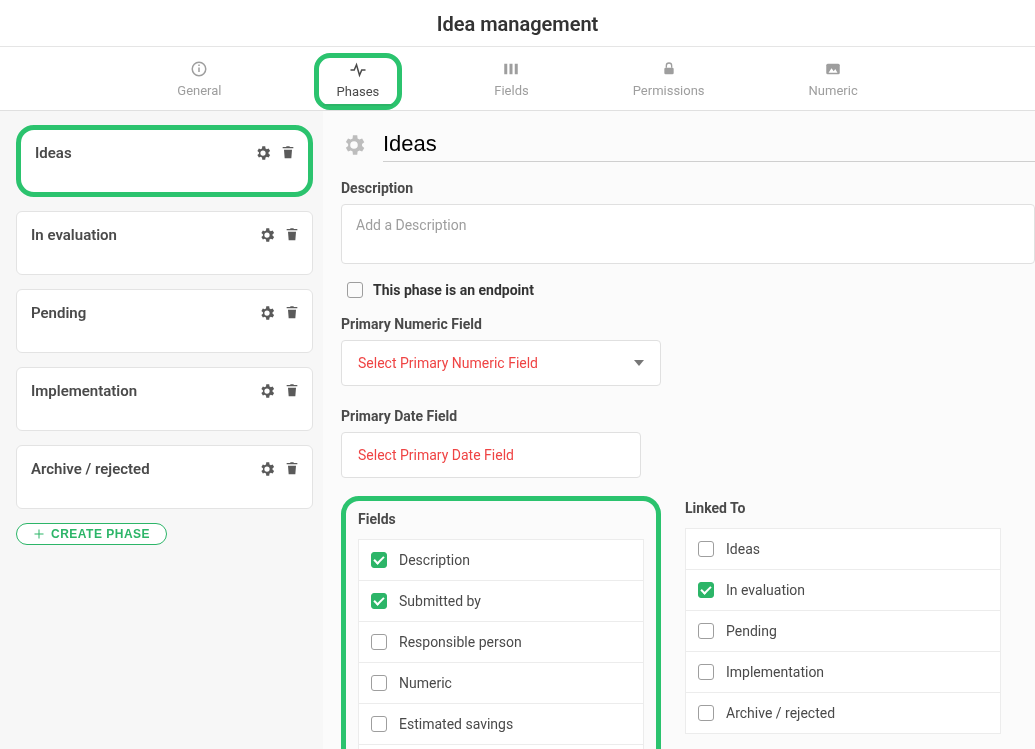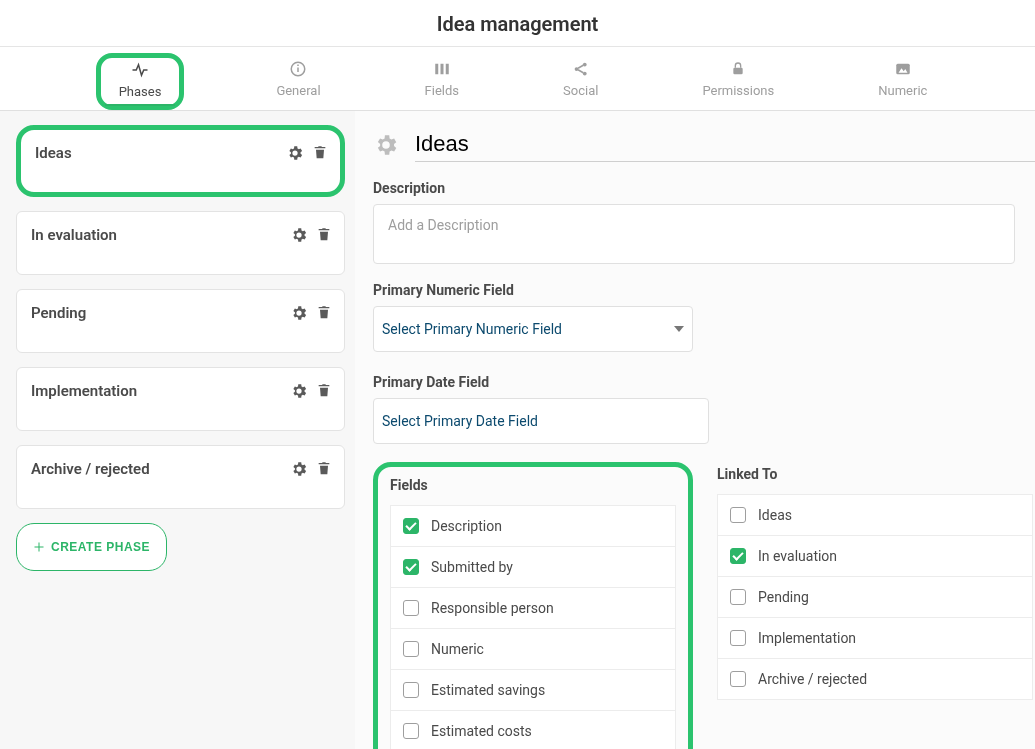--- a/index.html
+++ b/index.html
@@ -85,21 +85,21 @@
   }
   .phase-card.highlighted {
     border: 5px solid #2bc36e;
     border-radius: 18px;
   }
   .create-btn {
     border: 1.5px solid #2cb568;
     color: #2cb568;
     background: #fff;
     border-radius: 18px;
-    padding: 16px 16px;
+    padding: 3px 16px;
     font-size: 12px;
     font-weight: 700;
     letter-spacing: 0.5px;
     display: inline-flex;
     align-items: center;
     gap: 6px;
   }
 
   
   .main {
@@ -132,21 +132,21 @@
   }
   .desc-box {
     border: 1px solid #e0e0e0;
     border-radius: 4px;
     min-height: 60px;
     padding: 12px 14px;
     color: #9e9e9e;
     font-size: 14px;
     background:#fff;
     margin-bottom: 18px;
-    width: 642px;
+    width: 694px;
   }
   .endpoint-row {
     display: flex;
     align-items: center;
     gap: 10px;
     font-size: 14px;
     font-weight: 700;
     margin-bottom: 18px;
     margin-left: 6px;
   }
@@ -154,27 +154,27 @@
   .two-col {
     display: flex;
     gap: 22px;
     margin-bottom: 22px;
     flex-direction: column;
   }
   .field-col { }
   .select-box {
     border: 1px solid #e0e0e0;
     border-radius: 4px;
-    padding: 14px 8px;
+    padding: 14px 16px;
     width: 320px;
-    color: #0c4a6e;
+    color: #ef4444;
     display:flex; justify-content:space-between; align-items:center;
     background:#fff;
   }
-  .select-box.narrow { width: 336px; }
+  .select-box.narrow { width: 300px; }
   .caret-down {
     width:0;height:0;border-left:5px solid transparent;border-right:5px solid transparent;border-top:6px solid #777;
   }
 
   .lower-grid {
     display:flex;
     gap: 22px;
   }
   .panel {
     width: 320px;
@@ -221,62 +221,50 @@
   .icon { display:inline-flex; align-items:center; justify-content:center; }
   svg { display:block; }
 </style>
 </head>
 <body>
 
 <div class="header-title">Idea management</div>
 <div class="divider"></div>
 
 <div class="tabs">
-  <div class="tab active highlighted">
-    <span class="tab-icon icon">
-      <svg width="20" height="18" viewBox="0 0 24 24">
-          <polyline points="2,12 7,12 10,5 14,19 17,12 22,12" fill="none" stroke="#4a4a4a" stroke-width="2"></polyline>
-        </svg>
-    </span>
-    <span>Phases</span>
-  </div>
   <div class="tab">
     <span class="tab-icon icon">
       <svg width="18" height="18" viewBox="0 0 24 24">
           <circle cx="12" cy="12" r="9" fill="none" stroke="#9e9e9e" stroke-width="2"></circle>
           <rect x="11" y="10" width="2" height="6" fill="#9e9e9e"></rect>
           <rect x="11" y="6" width="2" height="2" fill="#9e9e9e"></rect>
         </svg>
     </span>
     <span>General</span>
   </div>
+  <div class="tab active highlighted">
+    <span class="tab-icon icon">
+      <svg width="20" height="18" viewBox="0 0 24 24">
+          <polyline points="2,12 7,12 10,5 14,19 17,12 22,12" fill="none" stroke="#4a4a4a" stroke-width="2"></polyline>
+        </svg>
+    </span>
+    <span>Phases</span>
+  </div>
   <div class="tab">
     <span class="tab-icon icon">
       <svg width="18" height="18" viewBox="0 0 24 24">
           <rect x="3" y="5" width="4" height="14" fill="#9e9e9e"></rect>
           <rect x="10" y="5" width="4" height="14" fill="#9e9e9e"></rect>
           <rect x="17" y="5" width="4" height="14" fill="#9e9e9e"></rect>
         </svg>
     </span>
     <span>Fields</span>
   </div>
   <div class="tab">
     <span class="tab-icon icon">
-      <svg width="18" height="18" viewBox="0 0 24 24">
-          <circle cx="6" cy="12" r="2.5" fill="#9e9e9e"></circle>
-          <circle cx="17" cy="6" r="2.5" fill="#9e9e9e"></circle>
-          <circle cx="17" cy="18" r="2.5" fill="#9e9e9e"></circle>
-          <line x1="8" y1="11" x2="15" y2="7" stroke="#9e9e9e" stroke-width="2"></line>
-          <line x1="8" y1="13" x2="15" y2="17" stroke="#9e9e9e" stroke-width="2"></line>
-        </svg>
-    </span>
-    <span>Social</span>
-  </div>
-  <div class="tab">
-    <span class="tab-icon icon">
       <svg width="16" height="18" viewBox="0 0 24 24">
           <rect x="5" y="10" width="14" height="10" rx="2" fill="#9e9e9e"></rect>
           <path d="M8 10 V7 a4 4 0 0 1 8 0 v3" fill="none" stroke="#9e9e9e" stroke-width="2"></path>
         </svg>
     </span>
     <span>Permissions</span>
   </div>
   <div class="tab">
     <span class="tab-icon icon">
       <svg width="18" height="18" viewBox="0 0 24 24">
@@ -387,20 +375,24 @@
         <svg width="26" height="26" viewBox="0 0 24 24">
             <path fill="#bdbdbd" d="M19.4 13a7.5 7.5 0 000-2l2.1-1.6-2-3.4-2.5 1a7.6 7.6 0 00-1.7-1L15 3h-4l-.3 2.9a7.6 7.6 0 00-1.7 1l-2.5-1-2 3.4L6.6 11a7.5 7.5 0 000 2l-2.1 1.6 2 3.4 2.5-1a7.6 7.6 0 001.7 1L11 21h4l.3-2.9a7.6 7.6 0 001.7-1l2.5 1 2-3.4zM12 15.5A3.5 3.5 0 1115.5 12 3.5 3.5 0 0112 15.5z"></path>
           </svg>
       </span>
       <input class="title-input" value="Ideas" style="">
     </div>
 
     <div class="section-label">Description</div>
     <div class="desc-box">Add a Description</div>
 
+    <div class="endpoint-row">
+      <span class="cbx"></span>
+      <span>This phase is an endpoint</span>
+    </div>
 
     <div class="two-col">
       <div class="field-col">
         <div class="section-label">Primary Numeric Field</div>
         <div class="select-box">
           <span>Select Primary Numeric Field</span>
           <span class="caret-down"></span>
         </div>
       </div>
       <div class="field-col">

